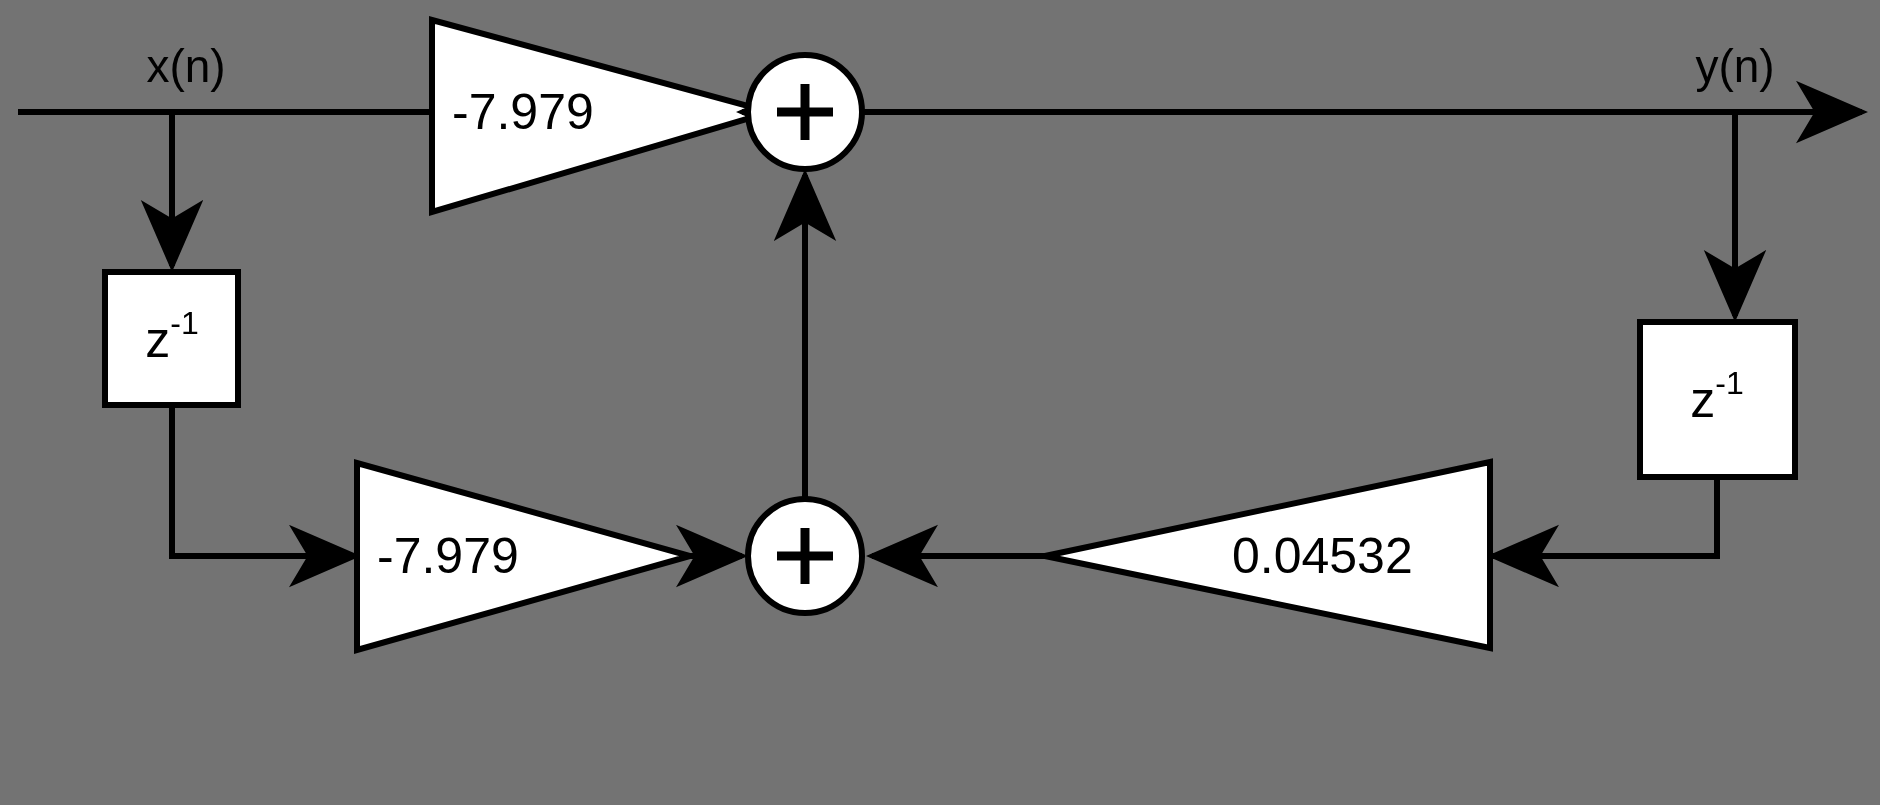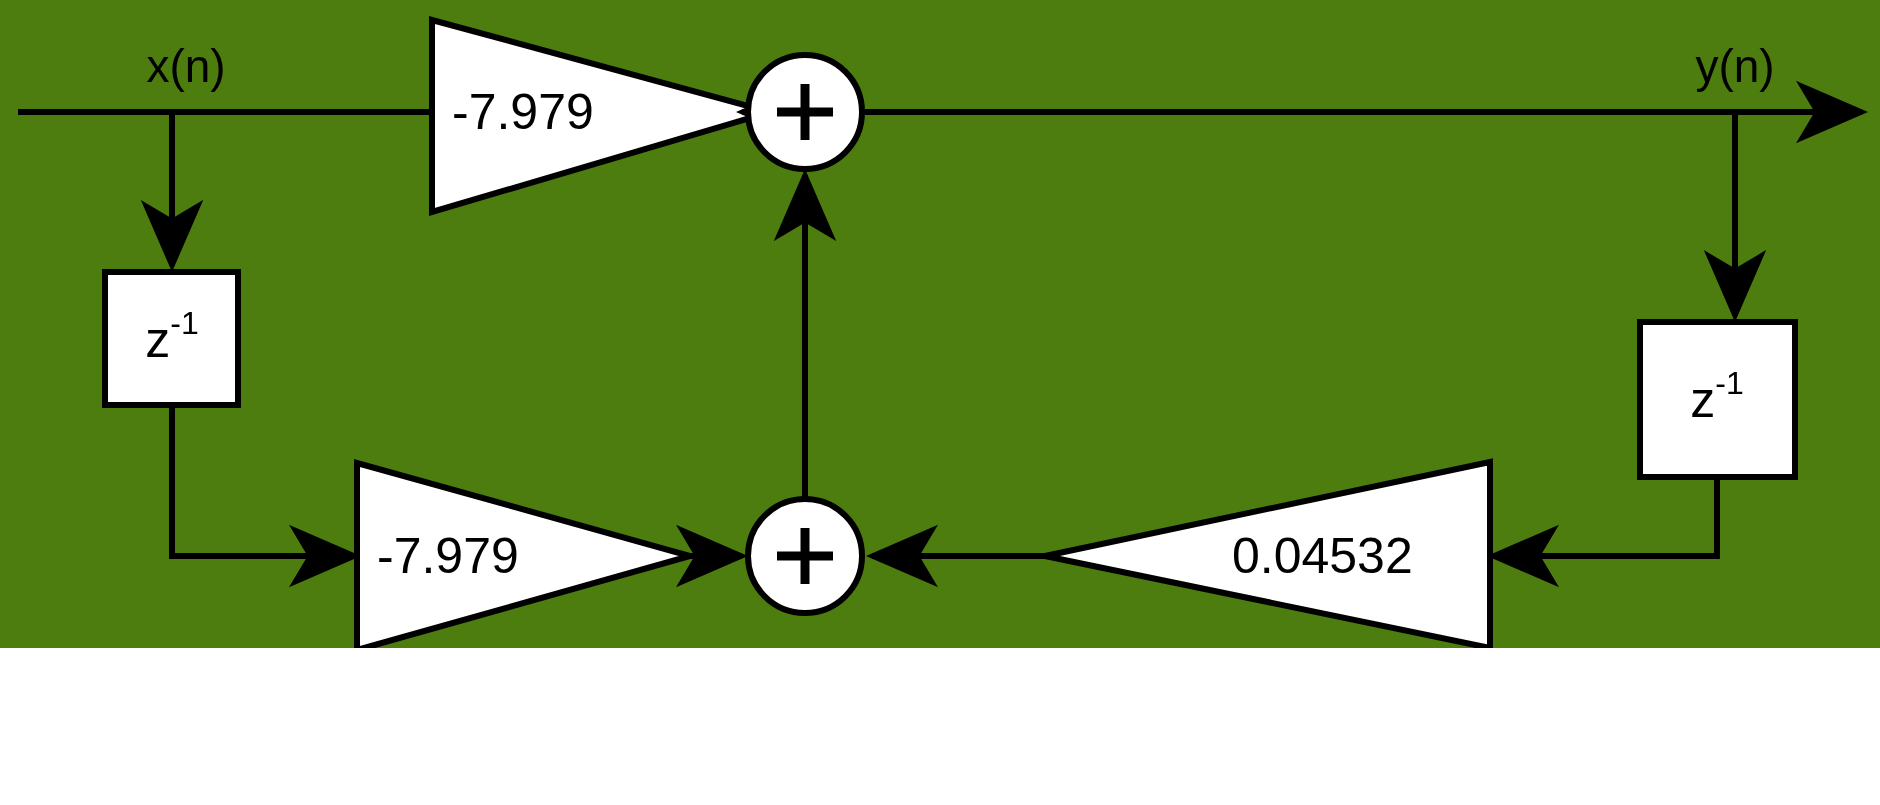--- a/index.html
+++ b/index.html
@@ -7,22 +7,22 @@
     margin: 0;
     padding: 0;
     background: #ffffff;
   }
   body {
     font-family: "Liberation Sans", sans-serif;
   }
   #canvas-wrap {
     position: relative;
     width: 1880px;
-    height: 648px;
-    background: #4d7c0f;
+    height: 805px;
+    background: #737373;
     overflow: hidden;
   }
   svg#diagram {
     display: block;
     width: 1880px;
     height: 805px;
   }
   .wire {
     stroke: #000000;
     stroke-width: 6;

